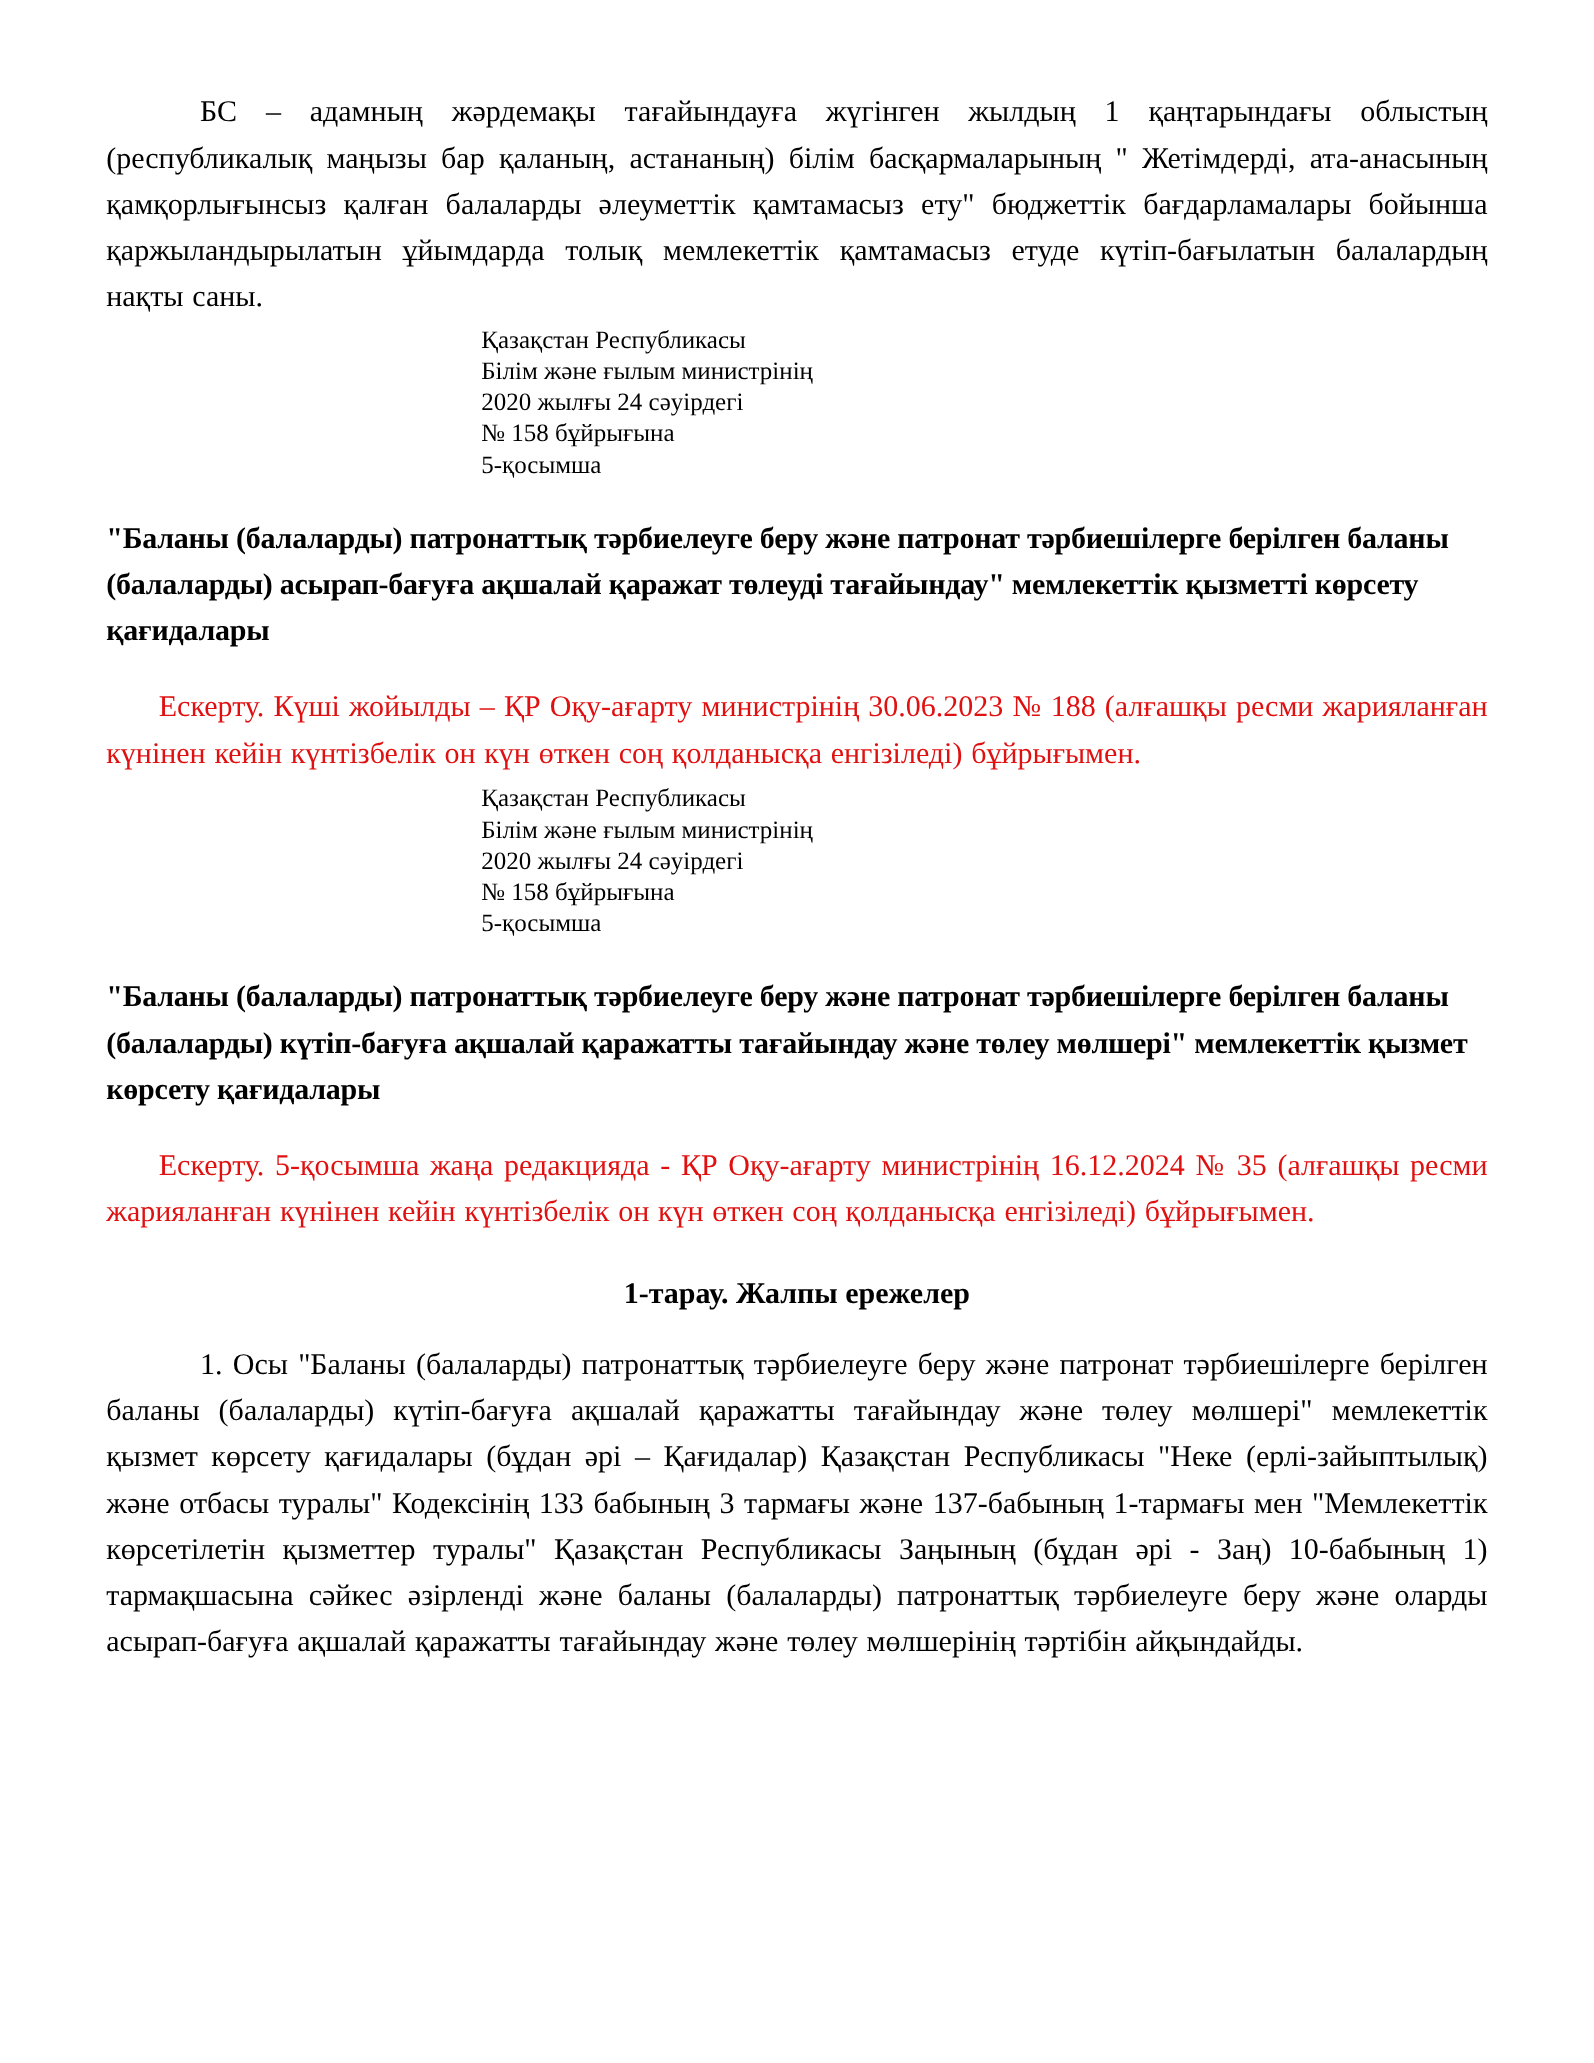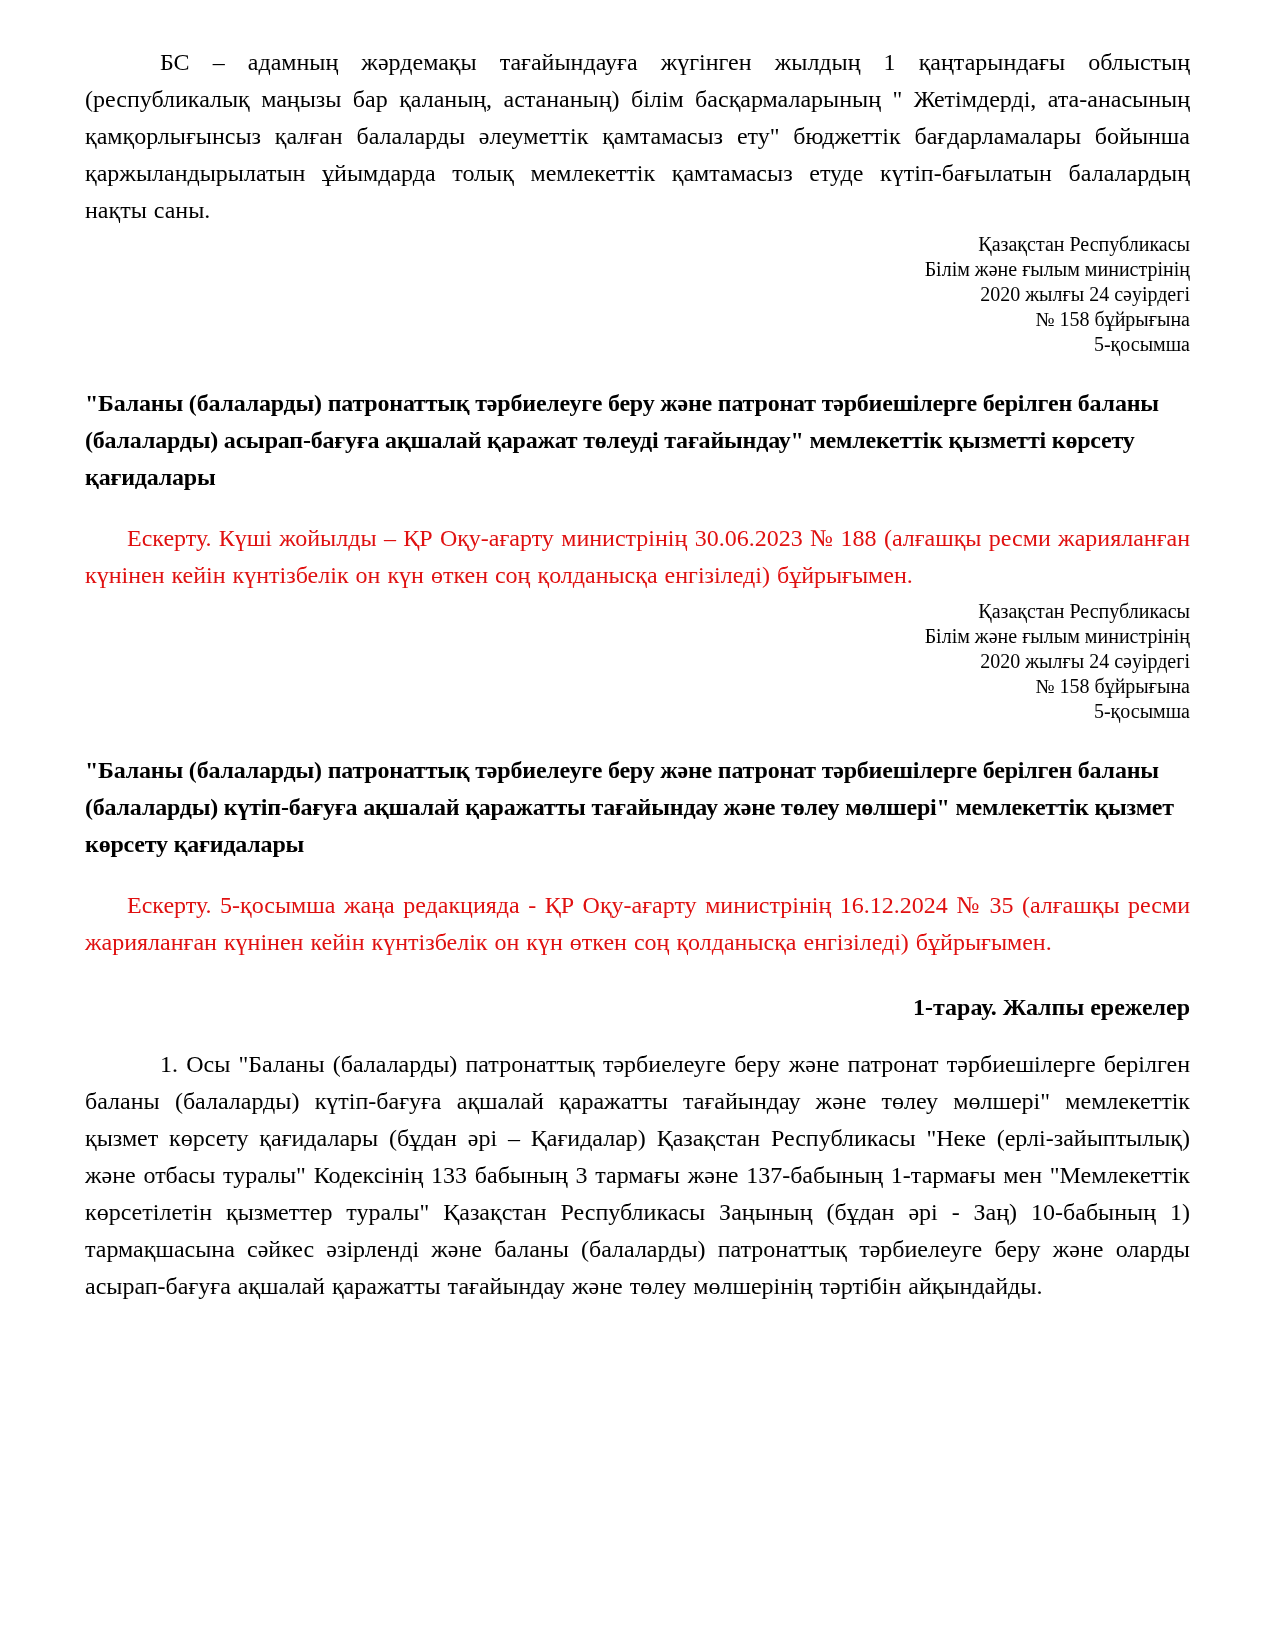--- a/index.html
+++ b/index.html
@@ -6,38 +6,38 @@
     margin: 0;
     padding: 0;
     background: #ffffff;
   }
   .page {
     position: relative;
     width: 1275px;
     height: 1650px;
     margin: 0 auto;
     box-sizing: border-box;
-    padding: 44px 85px 0 85px;
+    padding: 72px 85px 0 85px;
     background: #ffffff;
     color: #000000;
     font-family: "Liberation Serif", "DejaVu Serif", serif;
     font-size: 24px;
     overflow: hidden;
   }
   .body-paragraph {
     margin: 0;
     text-align: justify;
     text-indent: 75px;
     line-height: 37px;
     word-spacing: 1px;
   }
   .appendix-block {
     margin: 3px 0 0 0;
     padding-left: 300px;
-    text-align: right;
+    text-align: left;
     font-size: 20px;
     line-height: 25px;
   }
   .appendix-line {
     white-space: nowrap;
   }
   .rule-title {
     margin: 28px 0 0 0;
     font-size: 24px;
     font-weight: bold;
@@ -53,21 +53,21 @@
     word-spacing: 1px;
     color: #e01010; 
   }
   .appendix-block + .rule-title { margin-top: 28px; }
   .note-paragraph + .appendix-block { margin-top: 5px; }
   .chapter-heading {
     margin: 28px 0 0 0;
     font-size: 24px;
     font-weight: bold;
     line-height: 37px;
-    text-align: right;
+    text-align: center;
   }
   .clause-paragraph {
     margin-top: 20px;
   }
 </style>
 </head>
 <body>
 
 <div class="page" style="background: rgb(255, 255, 255); color: rgb(0, 0, 0);">
 

